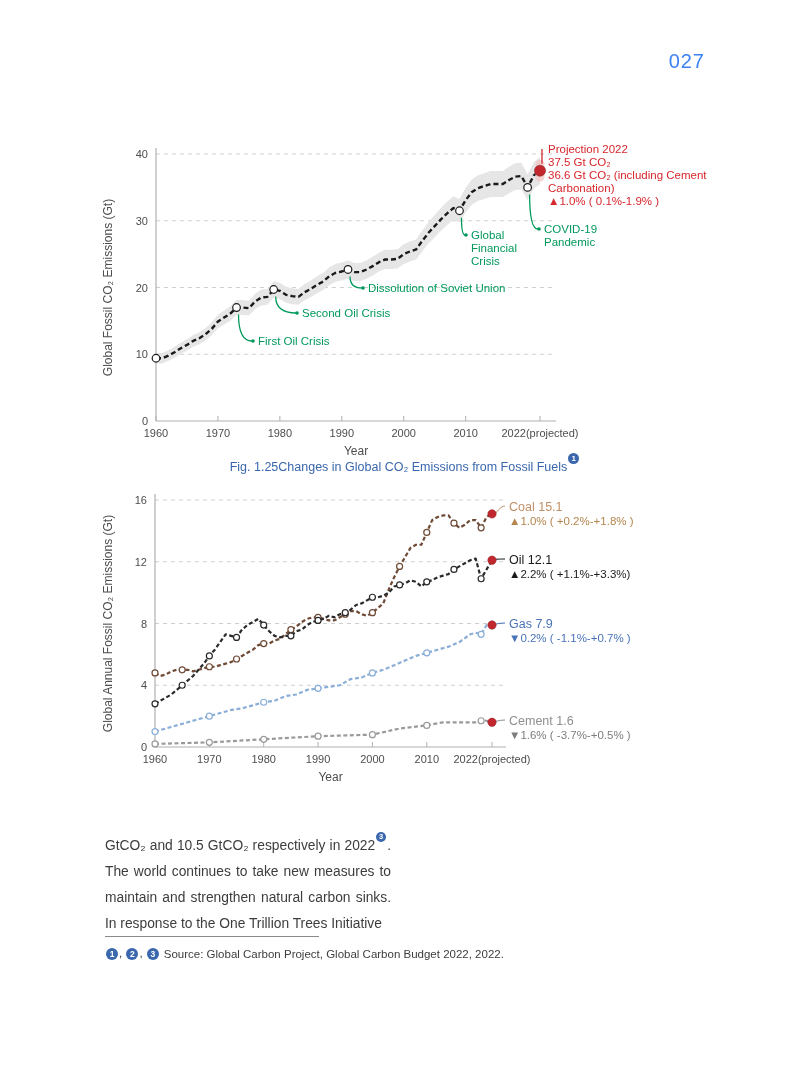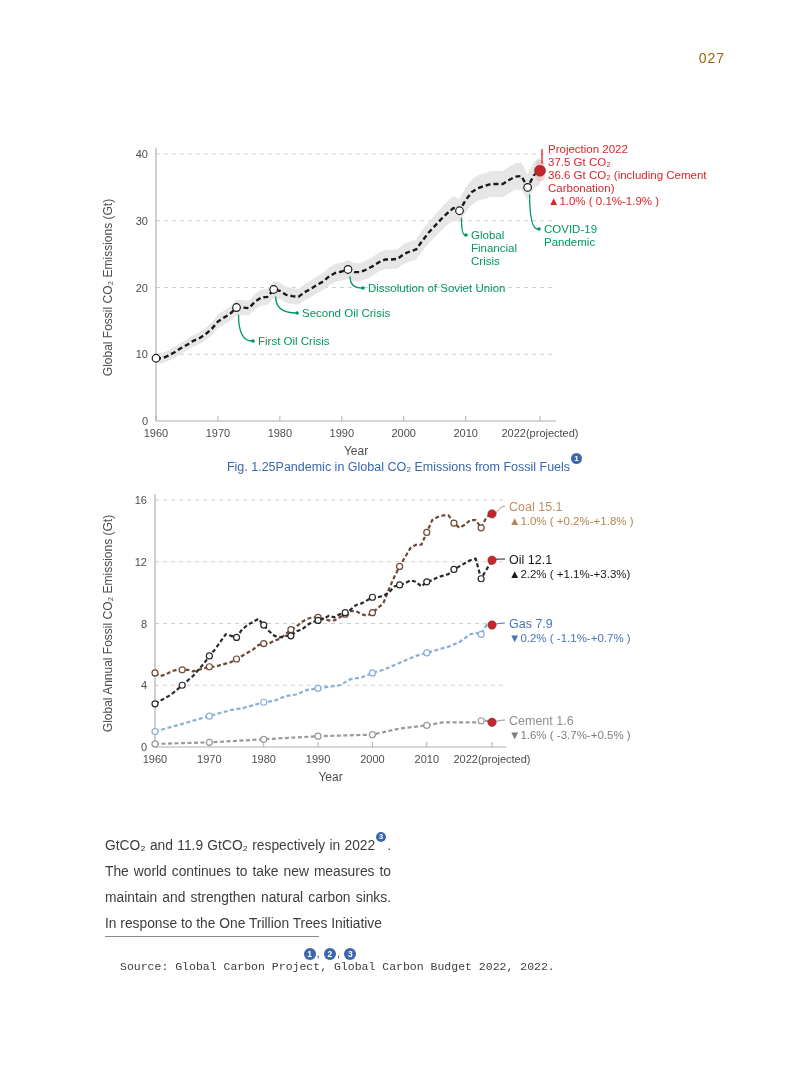--- a/index.html
+++ b/index.html
@@ -3,22 +3,22 @@
 <meta charset="utf-8">
 <style>
   * { margin:0; padding:0; box-sizing:border-box; }
   body { background:#ffffff; }
   .page {
     position:relative; width:793px; height:1077px; background:#ffffff;
     font-family:"Liberation Sans","DejaVu Sans",sans-serif; color:#3f3f3f;
     overflow:hidden;
   }
   .page-number {
-    position:absolute; top:50px; right:68px;
-    font-size:14px; letter-spacing:1px; font-weight:500; color:#a16207;
+    position:absolute; top:50px; right:88px;
+    font-size:20px; letter-spacing:1px; font-weight:500; color:#3b82f6;
   }
   .chart { position:absolute; }
   #chart1 { left:98px; top:136px; width:660px; height:325px; }
   #chart2 { left:98px; top:478px; width:660px; height:308px; }
   .caption {
     position:absolute; left:8px; width:100%; display:flex; justify-content:center;
     align-items:baseline; font-size:12.5px; color:#3a67ad;
   }
   #caption1 { top:458px; }
   #caption2 { top:792px; }
@@ -35,24 +35,24 @@
   }
   .body-col {
     width:286px; font-size:13.8px; line-height:26px; text-align:justify; color:#3d3d3d;
   }
   .body-col .badge { position:relative; top:-5px; width:10px; height:10px; font-size:7.5px; margin:0 1px; }
   .footnote-rule {
     position:absolute; left:105px; top:936px; width:214px; border-top:1px solid #8a8a8a;
   }
   .footnote {
     position:absolute; left:105px; top:947px; font-size:11.5px; color:#3d3d3d;
-    display:flex; align-items:center;flex-direction:column;
+    display:flex; align-items:center;
   }
   .footnote .badge { width:12px; height:12px; font-size:8.5px; margin:0 1px; }
-  .footnote .fn-text { margin-left:15px;font-family:Liberation Mono, monospace; }
+  .footnote .fn-text { margin-left:4px; }
   
   text.tick { font-family:"Liberation Sans","DejaVu Sans",sans-serif; font-size:11px; fill:#4d4d4d; }
   text.axis-title { font-family:"Liberation Sans","DejaVu Sans",sans-serif; font-size:12px; fill:#4d4d4d; }
   text.ann { font-family:"Liberation Sans","DejaVu Sans",sans-serif; font-size:11.5px; }
   text.series-name { font-family:"Liberation Sans","DejaVu Sans",sans-serif; font-size:12.5px; }
   text.series-delta { font-family:"Liberation Sans","DejaVu Sans",sans-serif; font-size:11.5px; }
 </style>
 </head>
 <body>
 
@@ -119,21 +119,21 @@
       <path d="M 444 27.6875 Q 444 13 444 13" fill="none" stroke="#d7262c" stroke-width="1.3"></path>
       <text x="450" y="17" class="ann" fill="#d7262c">Projection 2022</text>
       <text x="450" y="30" class="ann" fill="#d7262c">37.5 Gt CO₂</text>
       <text x="450" y="43" class="ann" fill="#d7262c">36.6 Gt CO₂ (including Cement</text>
       <text x="450" y="56" class="ann" fill="#d7262c">Carbonation)</text>
       <text x="450" y="69" class="ann" fill="#d7262c">▲1.0% ( 0.1%-1.9% )</text>
     </svg>
 
   <div class="caption" id="caption1">
     <span>Fig. 1.25</span>
-    <span><span>Pandemic in Global CO₂ Emissions from Fossil Fuels</span><sup class="badge">1</sup></span>
+    <span><span>Changes in Global CO₂ Emissions from Fossil Fuels</span><sup class="badge">1</sup></span>
   </div>
 
   <svg id="chart2" class="chart" xmlns="http://www.w3.org/2000/svg" viewBox="0 0 660 308">
       <line x1="57" y1="207.25" x2="408" y2="207.25" stroke="#cfcfcf" stroke-width="1" stroke-dasharray="4,4"></line>
       <line x1="57" y1="145.5" x2="408" y2="145.5" stroke="#cfcfcf" stroke-width="1" stroke-dasharray="4,4"></line>
       <line x1="57" y1="83.75" x2="408" y2="83.75" stroke="#cfcfcf" stroke-width="1" stroke-dasharray="4,4"></line>
       <line x1="57" y1="22" x2="408" y2="22" stroke="#cfcfcf" stroke-width="1" stroke-dasharray="4,4"></line>
       <line x1="57" y1="16" x2="57" y2="269" stroke="#b0b0b0" stroke-width="1.2"></line>
       <line x1="57" y1="269" x2="408" y2="269" stroke="#b0b0b0" stroke-width="1.2"></line>
       <line x1="57" y1="264" x2="57" y2="269" stroke="#b0b0b0" stroke-width="1"></line>
@@ -214,21 +214,21 @@
       <text x="411" y="150" class="series-name" fill="#4a74b8">Gas 7.9</text>
       <text x="411" y="164" class="series-delta" fill="#4a74b8">▼0.2% ( -1.1%-+0.7% )</text>
       <path d="M 398 243.3 Q 403 242 407 242" fill="none" stroke="#8f8f8f" stroke-width="1"></path>
       <circle cx="394" cy="244.3" r="4.2" fill="#c1272d" stroke="#8f1d22" stroke-width="0.5"></circle>
       <text x="411" y="247" class="series-name" fill="#8f8f8f">Cement 1.6</text>
       <text x="411" y="261" class="series-delta" fill="#7d7d7d">▼1.6% ( -3.7%-+0.5% )</text>
     </svg>
 
 
   <div class="body-text">
-    <p class="body-col"><span>GtCO₂ and 11.9 GtCO₂ respectively in 2022</span><sup class="badge">3</sup><span>. The world continues to take new measures to maintain and strengthen natural carbon sinks. In response to the One Trillion Trees Initiative</span></p>
+    <p class="body-col"><span>GtCO₂ and 10.5 GtCO₂ respectively in 2022</span><sup class="badge">3</sup><span>. The world continues to take new measures to maintain and strengthen natural carbon sinks. In response to the One Trillion Trees Initiative</span></p>
   </div>
 
   <div class="footnote-rule"></div>
 
   <div class="footnote">
     <span id="fn-refs"><span class="badge">1</span>, <span class="badge">2</span>, <span class="badge">3</span></span>
     <span class="fn-text">Source: Global Carbon Project, Global Carbon Budget 2022, 2022.</span>
   </div>
 
 </div>

